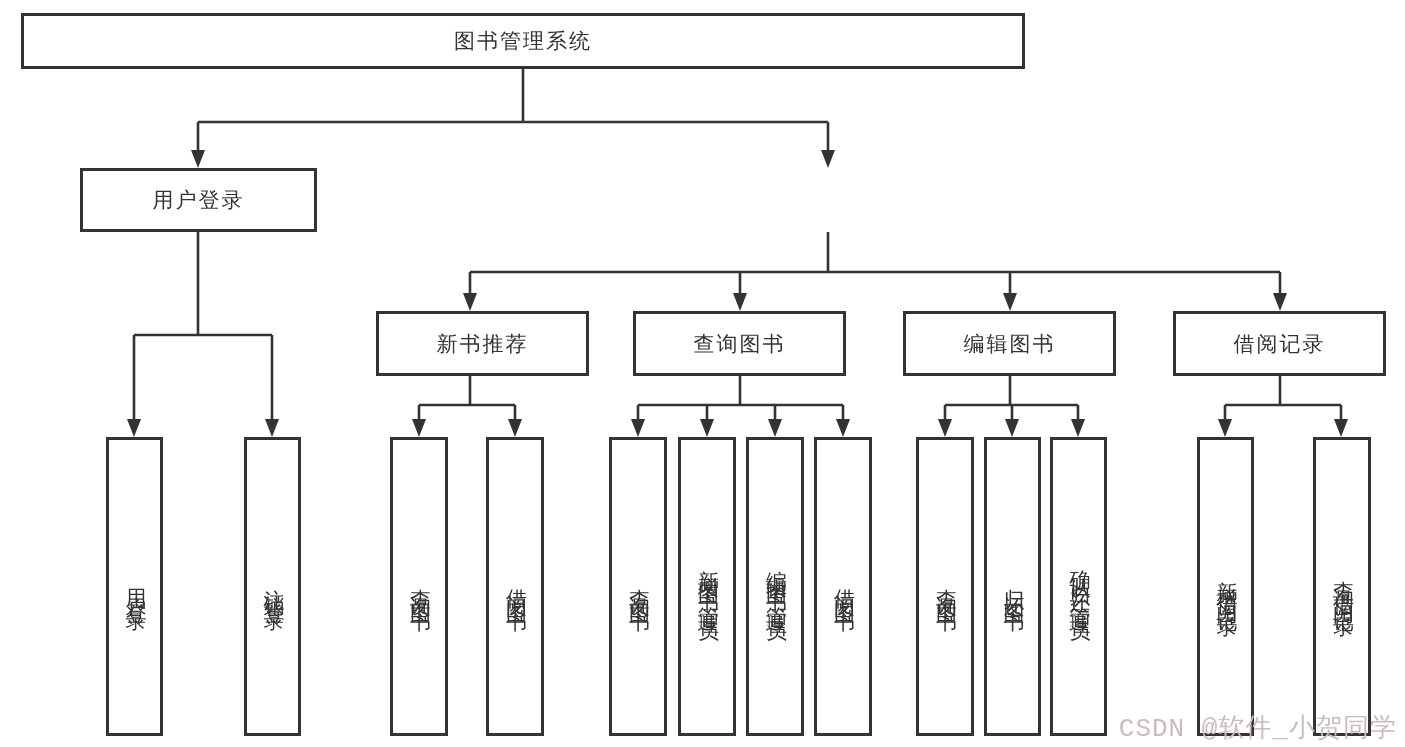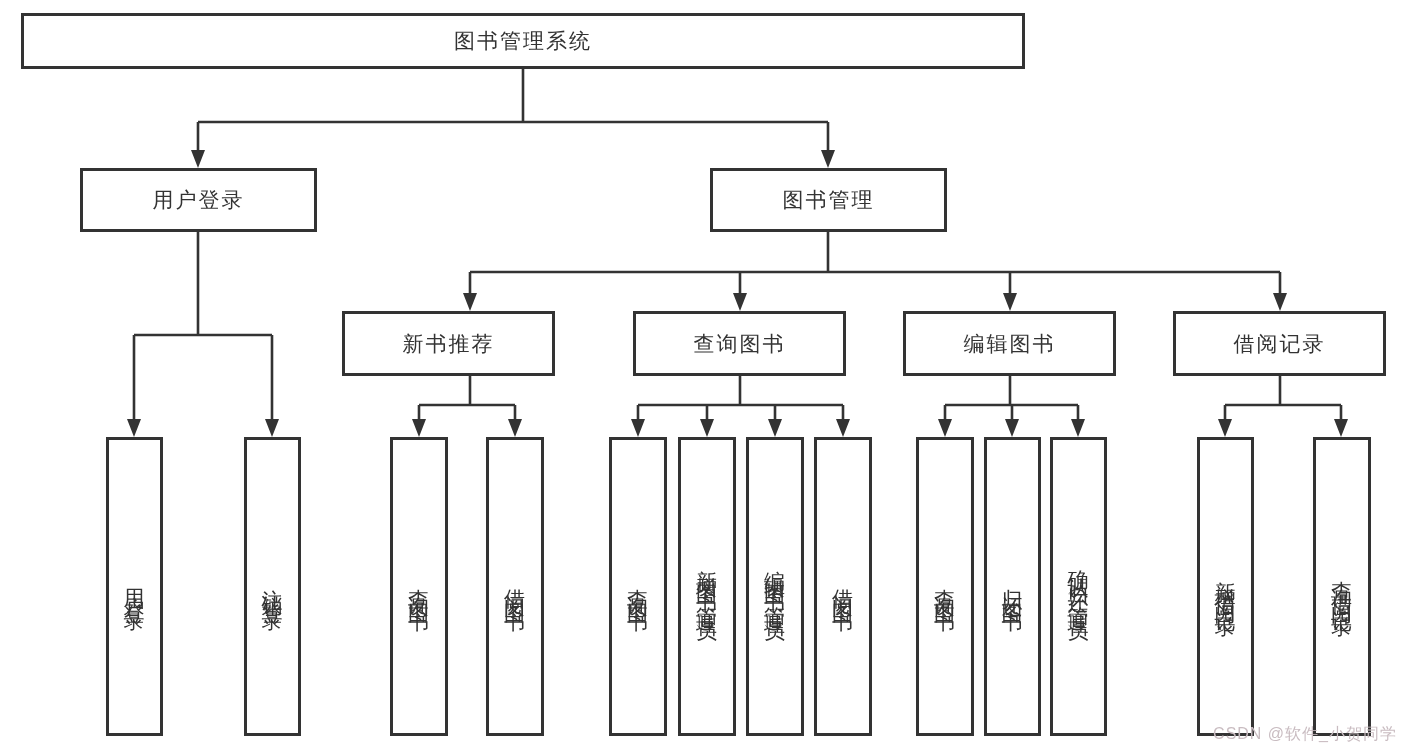--- a/index.html
+++ b/index.html
@@ -7,21 +7,21 @@
     --text: #333333;
     --bg: #ffffff;
     --wm: #c9bcc1;
   }
   html, body { margin: 0; padding: 0; background: var(--bg); }
   .canvas {
     position: relative;
     width: 1405px;
     height: 747px;
     background: var(--bg);
-    font-family: Liberation Sans, sans-serif;
+    font-family: Liberation Mono, monospace;
     overflow: hidden;
   }
   .connectors {
     position: absolute;
     left: 0; top: 0;
     width: 1405px; height: 747px;
   }
   .connectors path.ln {
     stroke: var(--line);
     stroke-width: 2.6;
@@ -53,21 +53,21 @@
     writing-mode: vertical-rl;
     text-orientation: mixed;
     letter-spacing: 0.35em;
     font-size: 21px;
     line-height: 1;
   }
   .watermark {
     position: absolute;
     right: 8px;
     bottom: 2px;
-    font-size: 16px;
+    font-size: 26px;
     color: var(--wm);
     letter-spacing: 1px;
     pointer-events: none;
     white-space: nowrap;
     z-index: 5;
   }
 </style>
 </head>
 <body>
 
@@ -95,23 +95,22 @@
       M127 419 h14 L134 437 Z  M265 419 h14 L272 437 Z
       M412 419 h14 L419 437 Z  M508 419 h14 L515 437 Z
       M631 419 h14 L638 437 Z  M700 419 h14 L707 437 Z  M768 419 h14 L775 437 Z  M836 419 h14 L843 437 Z
       M938 419 h14 L945 437 Z  M1005 419 h14 L1012 437 Z  M1071 419 h14 L1078 437 Z
       M1218 419 h14 L1225 437 Z  M1334 419 h14 L1341 437 Z"></path>
   </svg>
 
   <div class="node root">图书管理系统</div>
 
   <div class="node lvl2" style="left:80px">用户登录</div>
-  <div class="node lvl2" style="left:710px">图书管理</div>
 
-  <div class="node lvl3" style="left:342px">新书推荐</div>
+  <div class="node lvl3" style="left:376px">新书推荐</div>
   <div class="node lvl3" style="left:633px">查询图书</div>
   <div class="node lvl3" style="left:903px">编辑图书</div>
   <div class="node lvl3" style="left:1173px">借阅记录</div>
 
   <div class="node leaf" style="left:106px;width:57px">用户登录</div>
   <div class="node leaf" style="left:244px;width:57px">注销登录</div>
 
   <div class="node leaf" style="left:390px;width:58px">查询图书</div>
   <div class="node leaf" style="left:486px;width:58px">借阅图书</div>
 

